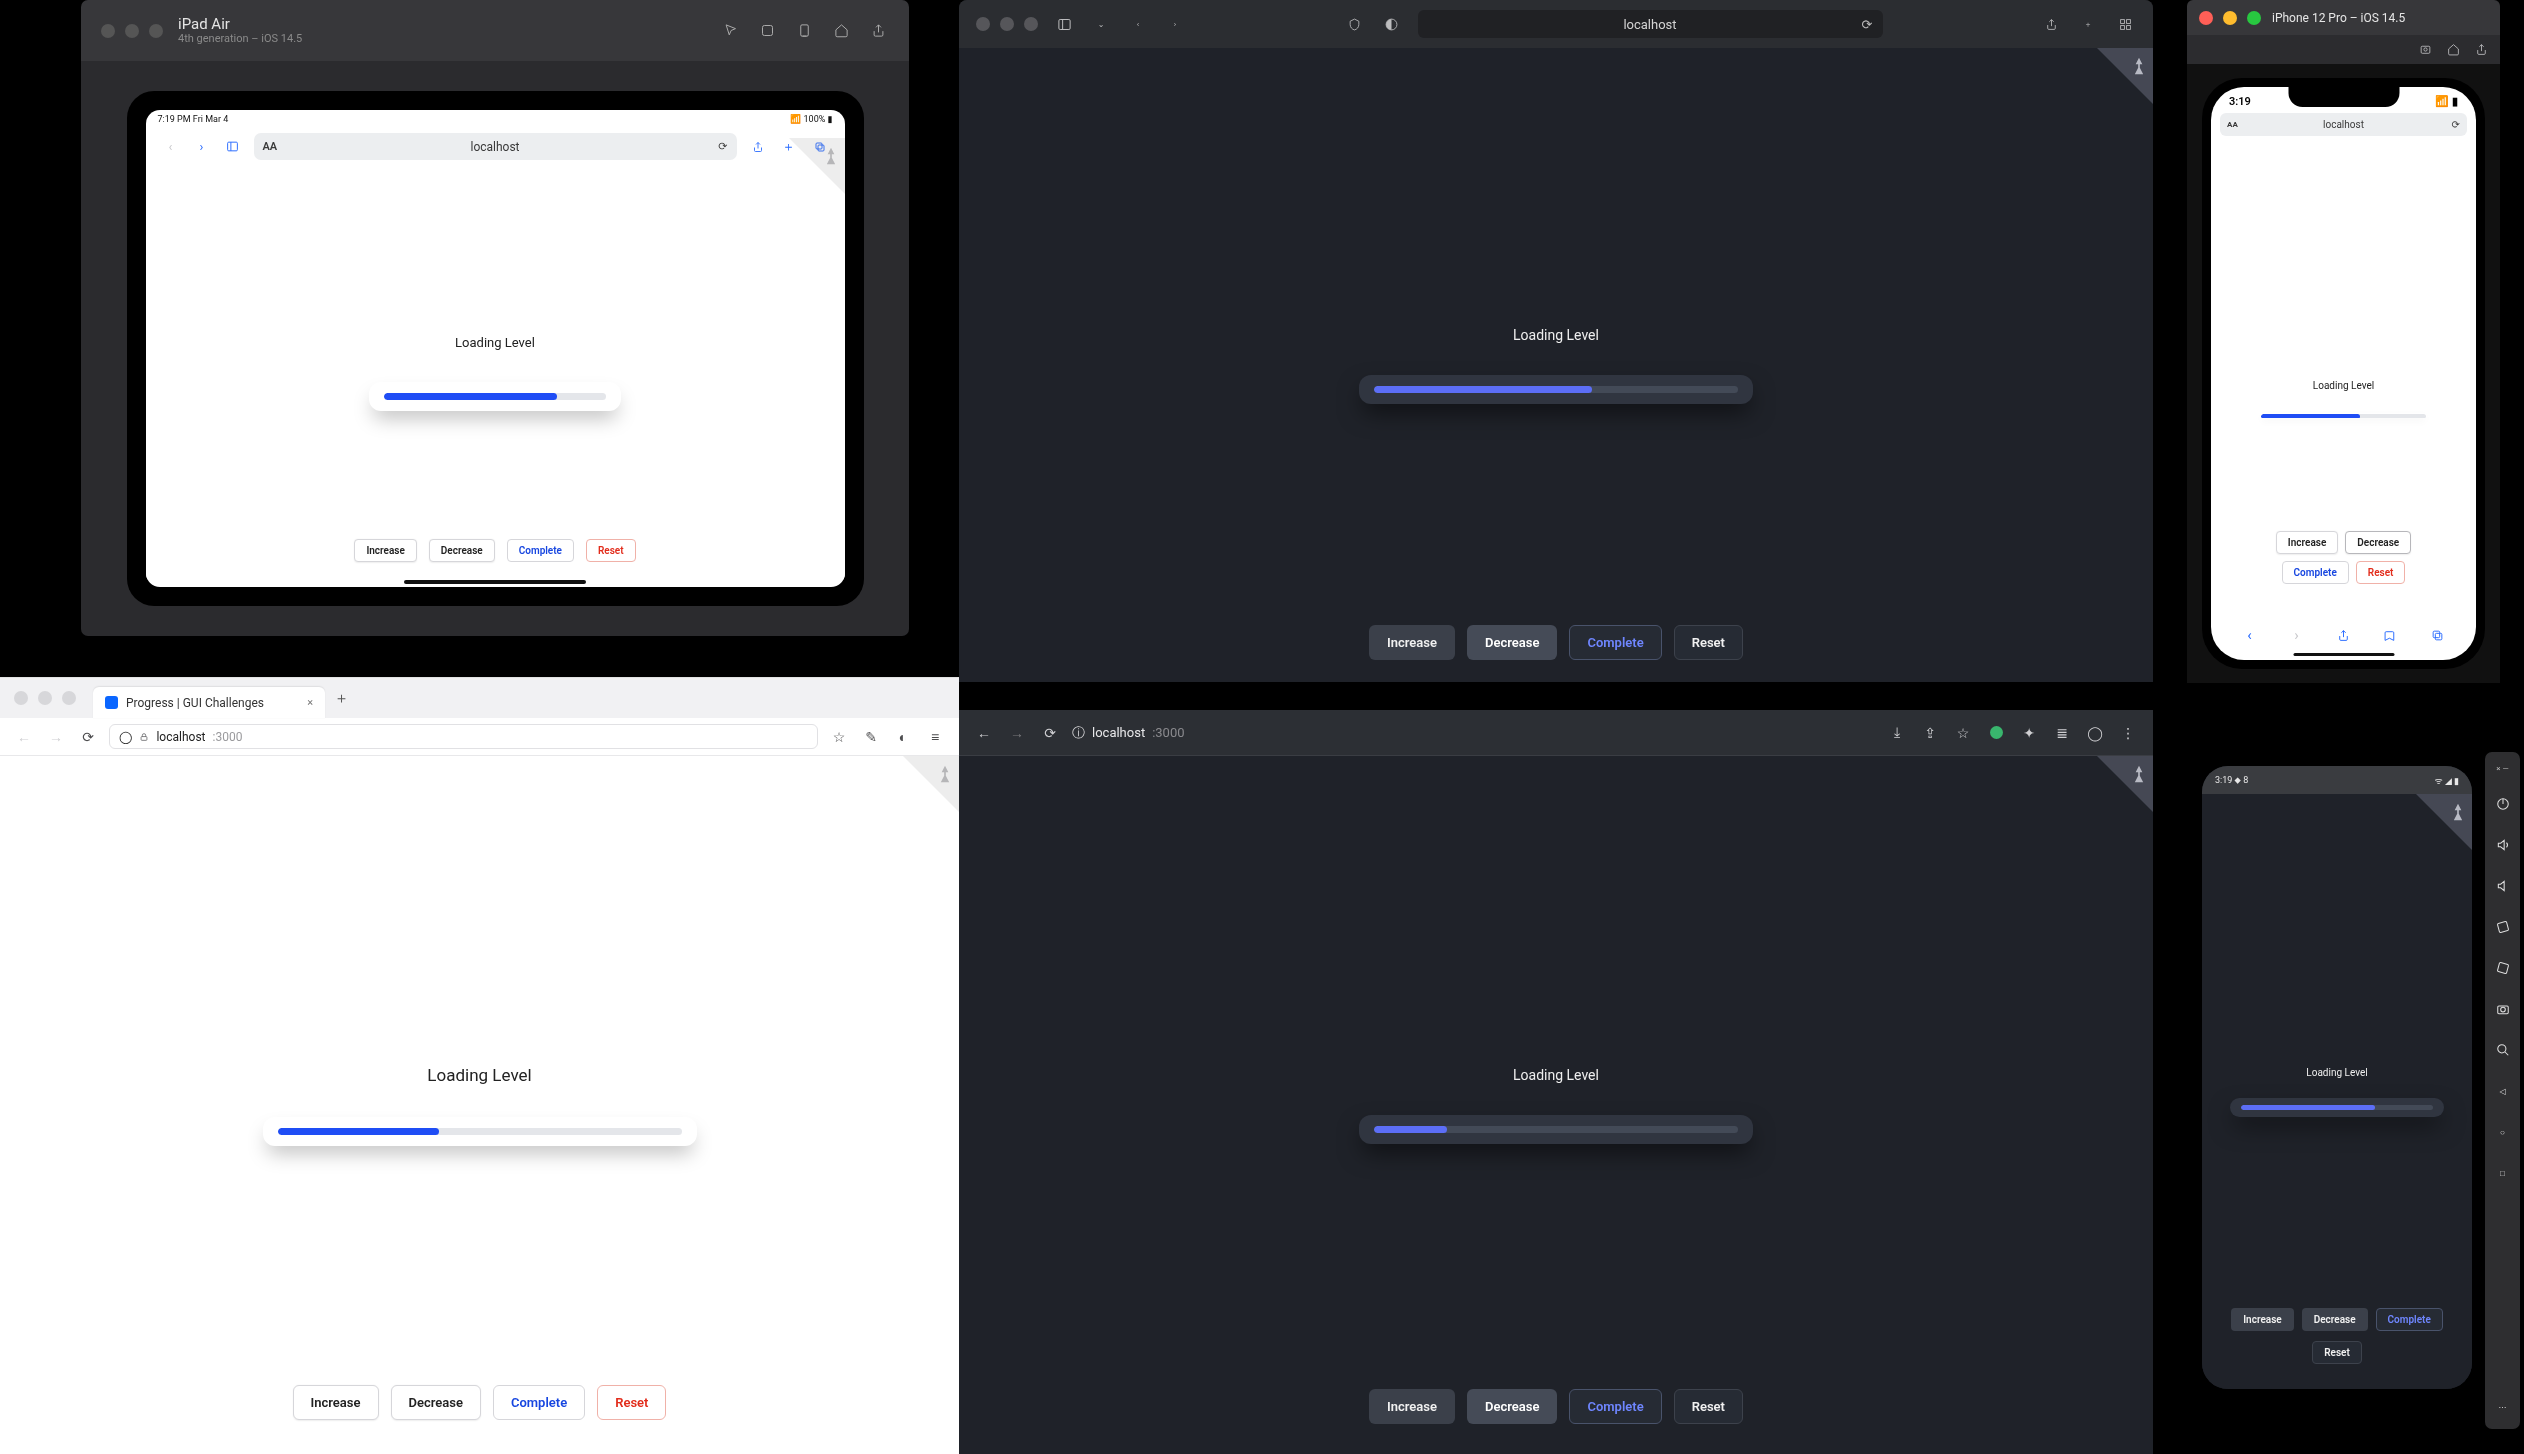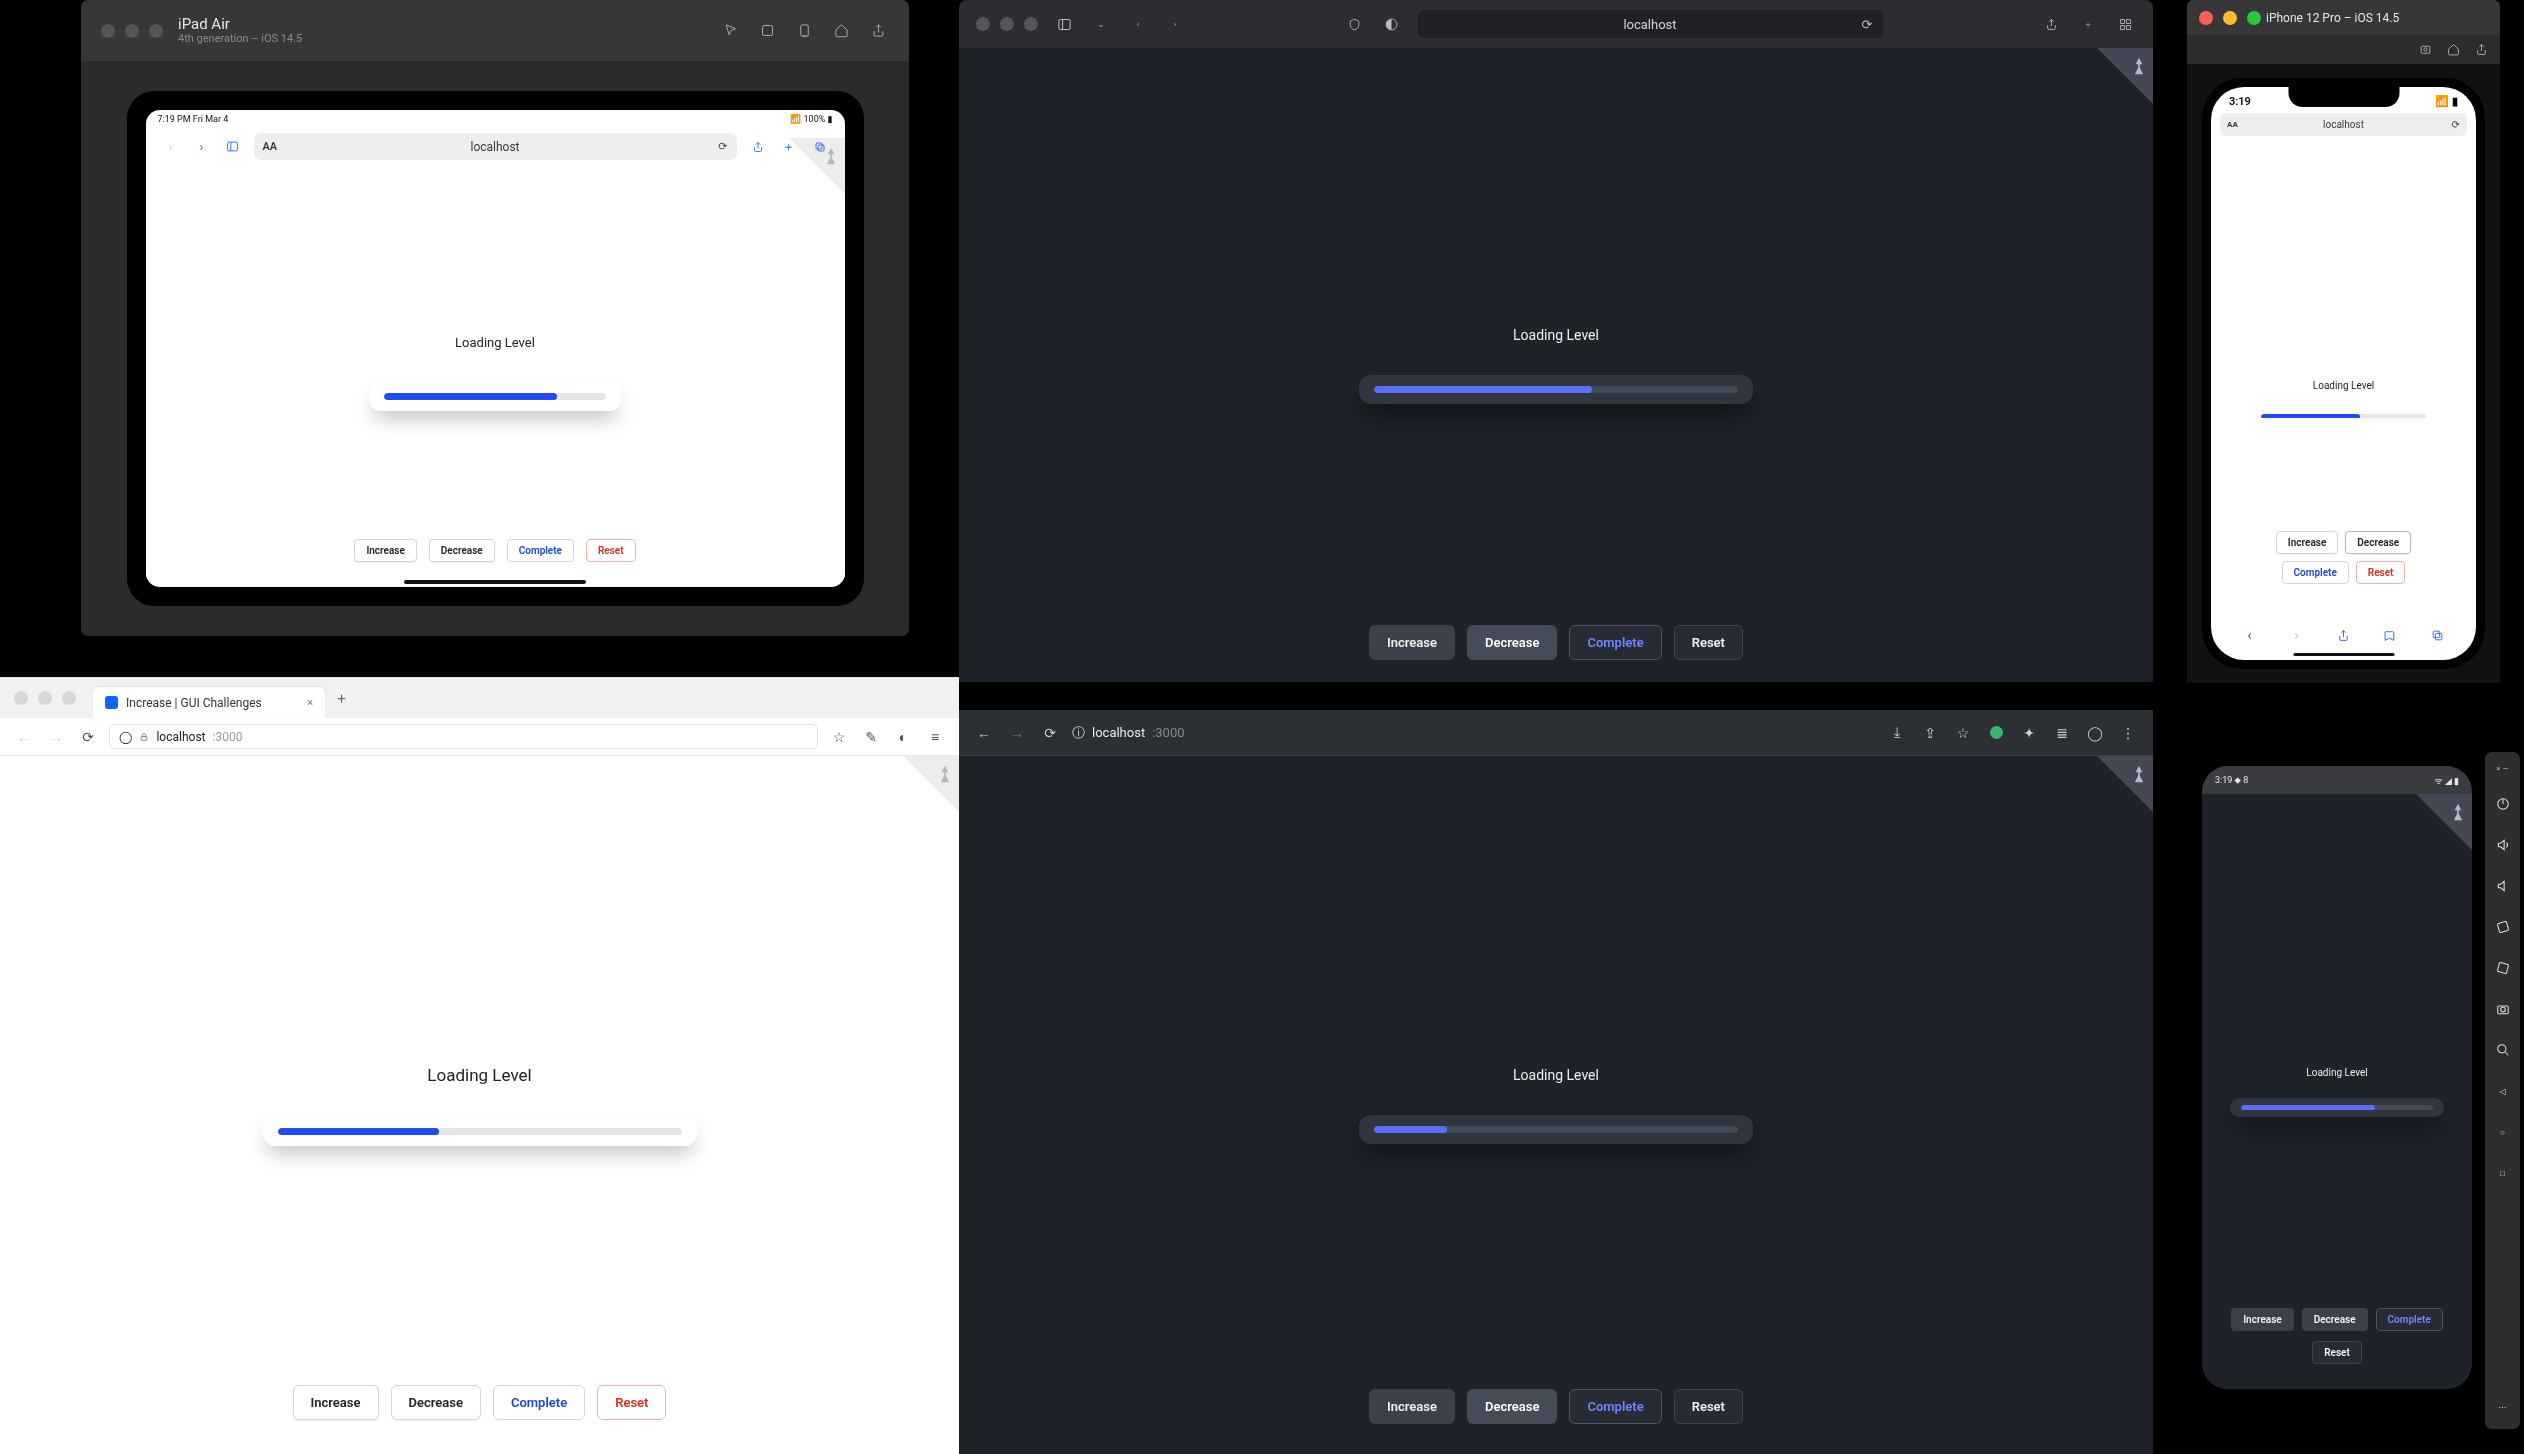--- a/index.html
+++ b/index.html
@@ -97,21 +97,21 @@
 .chrome-dark{ position:absolute; left:959px; top:710px; width:1194px; height:744px; background:#1f2229; display:flex; flex-direction:column;}
 .cd-url-row{ height:46px; background:#2c2f34; display:flex; align-items:center; padding:0 14px; gap:11px; border-bottom:0.5px solid #3a3d43;}
 .cd-url{ flex:1; display:flex; align-items:center; gap:7px; color:#d5d5d7; font-size:13px;}
 .cd-url .host{ color:#e7e7e9;} .cd-url .port{ color:#8a8a8e;}
 .cd-body{ flex:1; position:relative;}
 .cd-buttons{ position:absolute; bottom:30px; left:0; right:0; display:flex; justify-content:center;}
 
 
 
 .iphone-sim{ position:absolute; left:2187px; top:0; width:313px; height:707px;}
-.iphone-title{ height:35px; background:#37373a; display:flex; align-items:center; gap:5px; padding:0 12px; border-radius:6px 6px 0 0;}
+.iphone-title{ height:35px; background:#37373a; display:flex; align-items:center; gap:11px; padding:0 12px; border-radius:6px 6px 0 0;}
 .iphone-title .traffic span:nth-child(1){ background:#ff5f57;} .iphone-title .traffic span:nth-child(2){ background:#febc2e;} .iphone-title .traffic span:nth-child(3){ background:#28c840;}
 .iphone-title .t{ color:#e6e6e6; font-size:12px;}
 .iphone-tools{ height:29px; background:#2c2c2f; display:flex; align-items:center; justify-content:flex-end; gap:15px; padding:0 12px;}
 .iphone-tools .tb-icon{ color:#bdbdbf;}
 .iphone-stage{ background:#111; display:flex; justify-content:center; padding:14px 0;}
 .iphone-dev{ width:283px; height:591px; background:#000; border-radius:40px; padding:9px;}
 .iphone-scr{ width:100%; height:100%; background:#fff; border-radius:33px; position:relative; overflow:hidden; display:flex; flex-direction:column;}
 .notch{ position:absolute; top:0; left:50%; transform:translateX(-50%); width:111px; height:20px; background:#000; border-radius:0 0 14px 14px; z-index:2;}
 .iph-status{ display:flex; justify-content:space-between; padding:8px 18px 3px; font-size:11px; font-weight:600;}
 .iph-url{ margin:2px 9px; height:23px; background:#eceef0; border-radius:6px; display:flex; align-items:center; justify-content:center; font-size:10px; color:#3a3a3a; position:relative;}
@@ -332,21 +332,21 @@
 
 <div class="firefox-light">
   <div class="ff-tabs">
     <div class="traffic">
         <span></span>
         <span></span>
         <span></span>
       </div>
     <div class="ff-tab">
       <span class="fav"></span>
-      <span>Increase | GUI Challenges</span>
+      <span>Progress | GUI Challenges</span>
       <span class="close">×</span>
     </div>
     <div class="ff-newtab">＋</div>
   </div>
   <div class="ff-url-row">
     <div class="nav-btn disabled">←</div>
     <div class="nav-btn disabled">→</div>
     <div class="nav-btn">⟳</div>
     <div class="ff-url">
       <span>◯</span>

